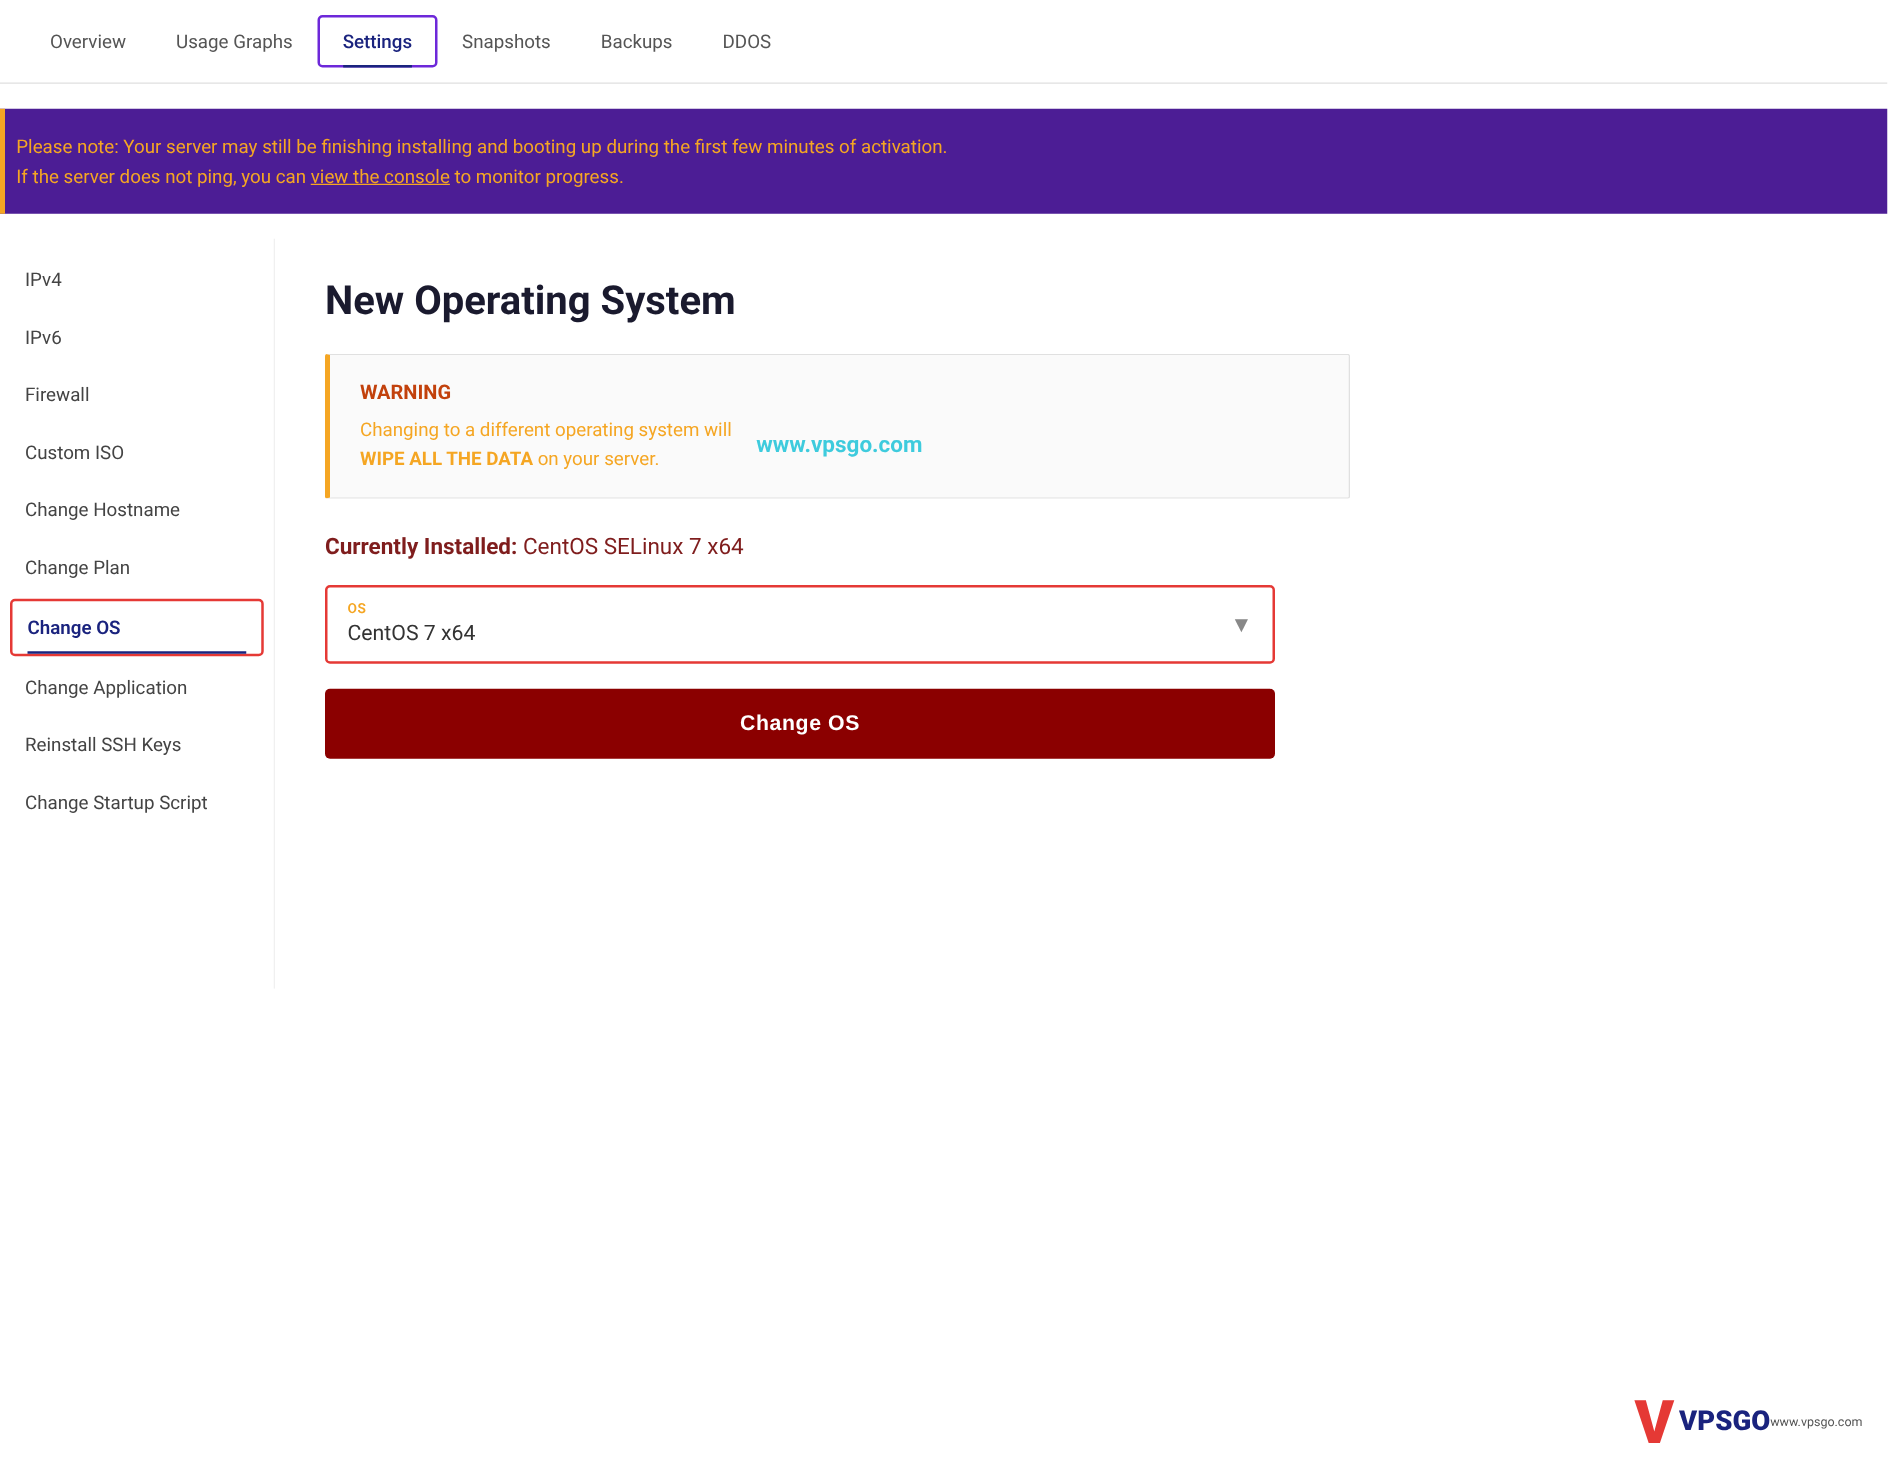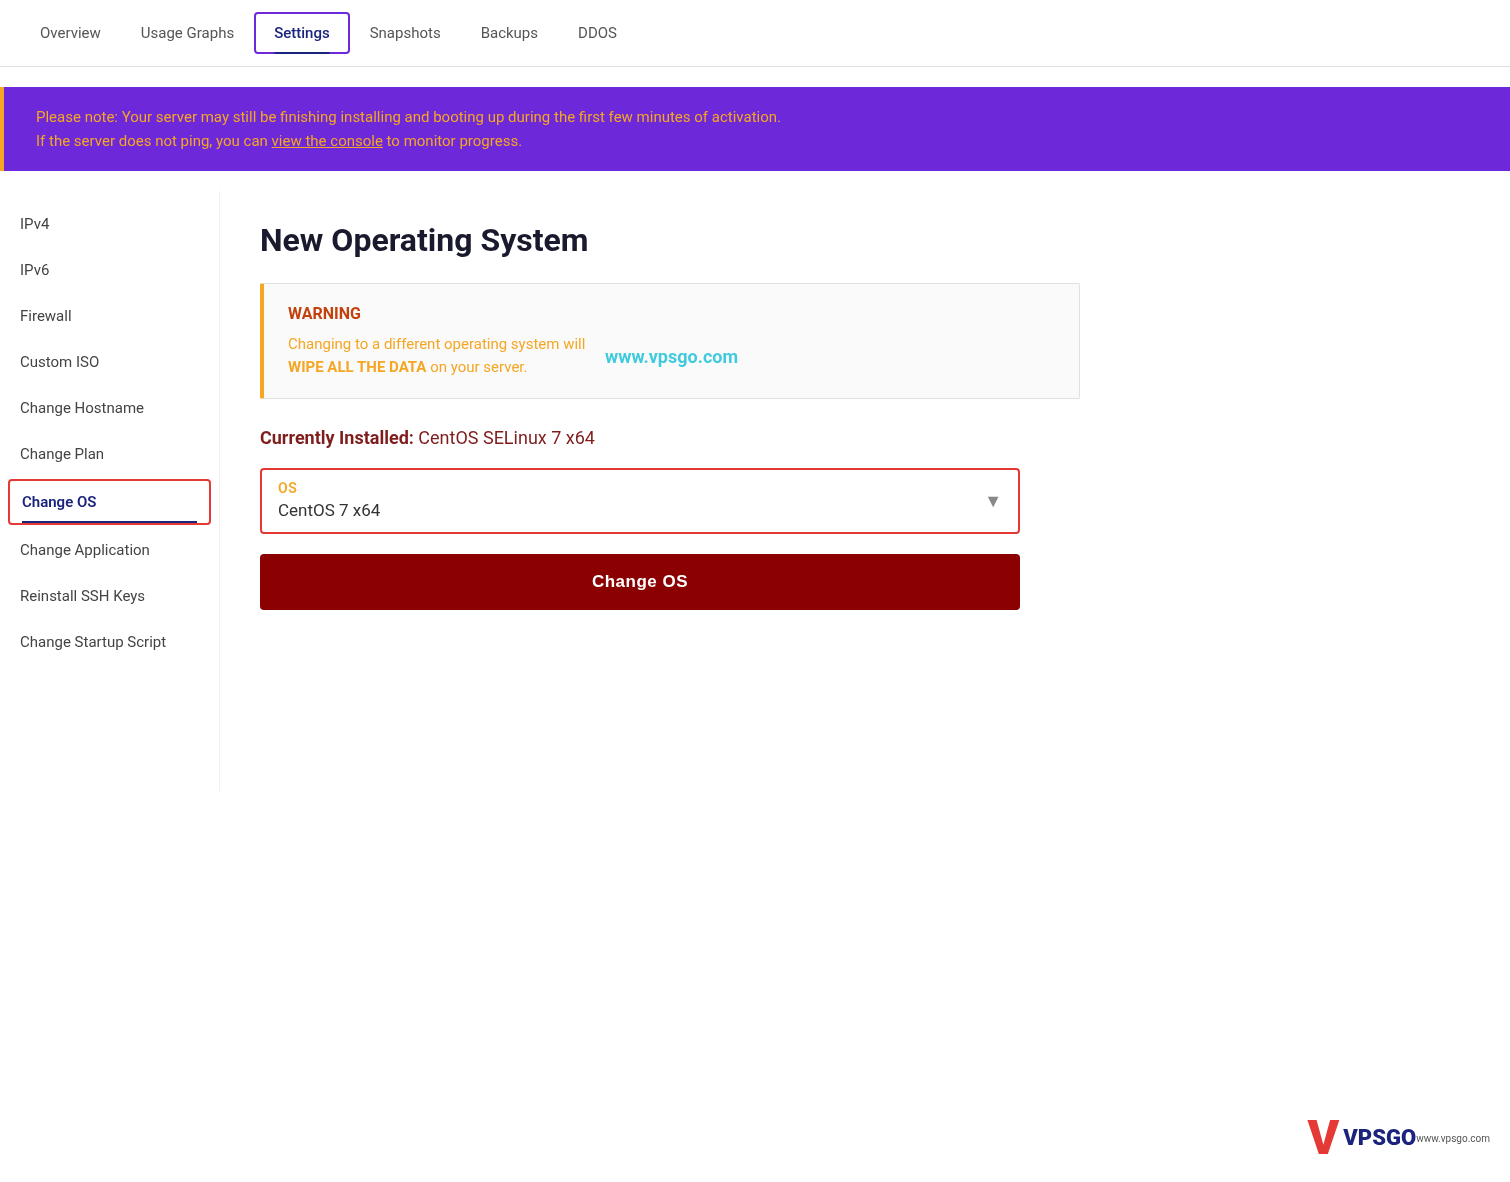--- a/index.html
+++ b/index.html
@@ -41,22 +41,22 @@
       left: 50%;
       transform: translateX(-50%);
       width: 60%;
       height: 2px;
       background: #1a237e;
     }
 
     
     .notice-banner {
       border-left: 4px solid #f5a623;
-      background: #6d28d9;
-      padding: 18px 32px;
+      background: #4c1d95;
+      padding: 18px 9px;
       margin: 20px 0;
       color: #f5a623;
       font-size: 15px;
       line-height: 1.6;
     }
     .notice-banner a {
       color: #f5a623;
       text-decoration: underline;
     }
 
@@ -152,21 +152,21 @@
     .dropdown-wrapper {
       position: relative;
       margin-bottom: 20px;
       border: 2px solid #e53935;
       border-radius: 4px;
       background: #fff;
       padding: 10px 16px 12px 16px;
       max-width: 760px;
     }
     .dropdown-label {
-      font-size: 14px;
+      font-size: 11px;
       color: #f5a623;
       font-weight: 600;
       text-transform: uppercase;
       letter-spacing: 0.5px;
       margin-bottom: 4px;
     }
     .dropdown-value {
       font-size: 17px;
       color: #333;
     }

